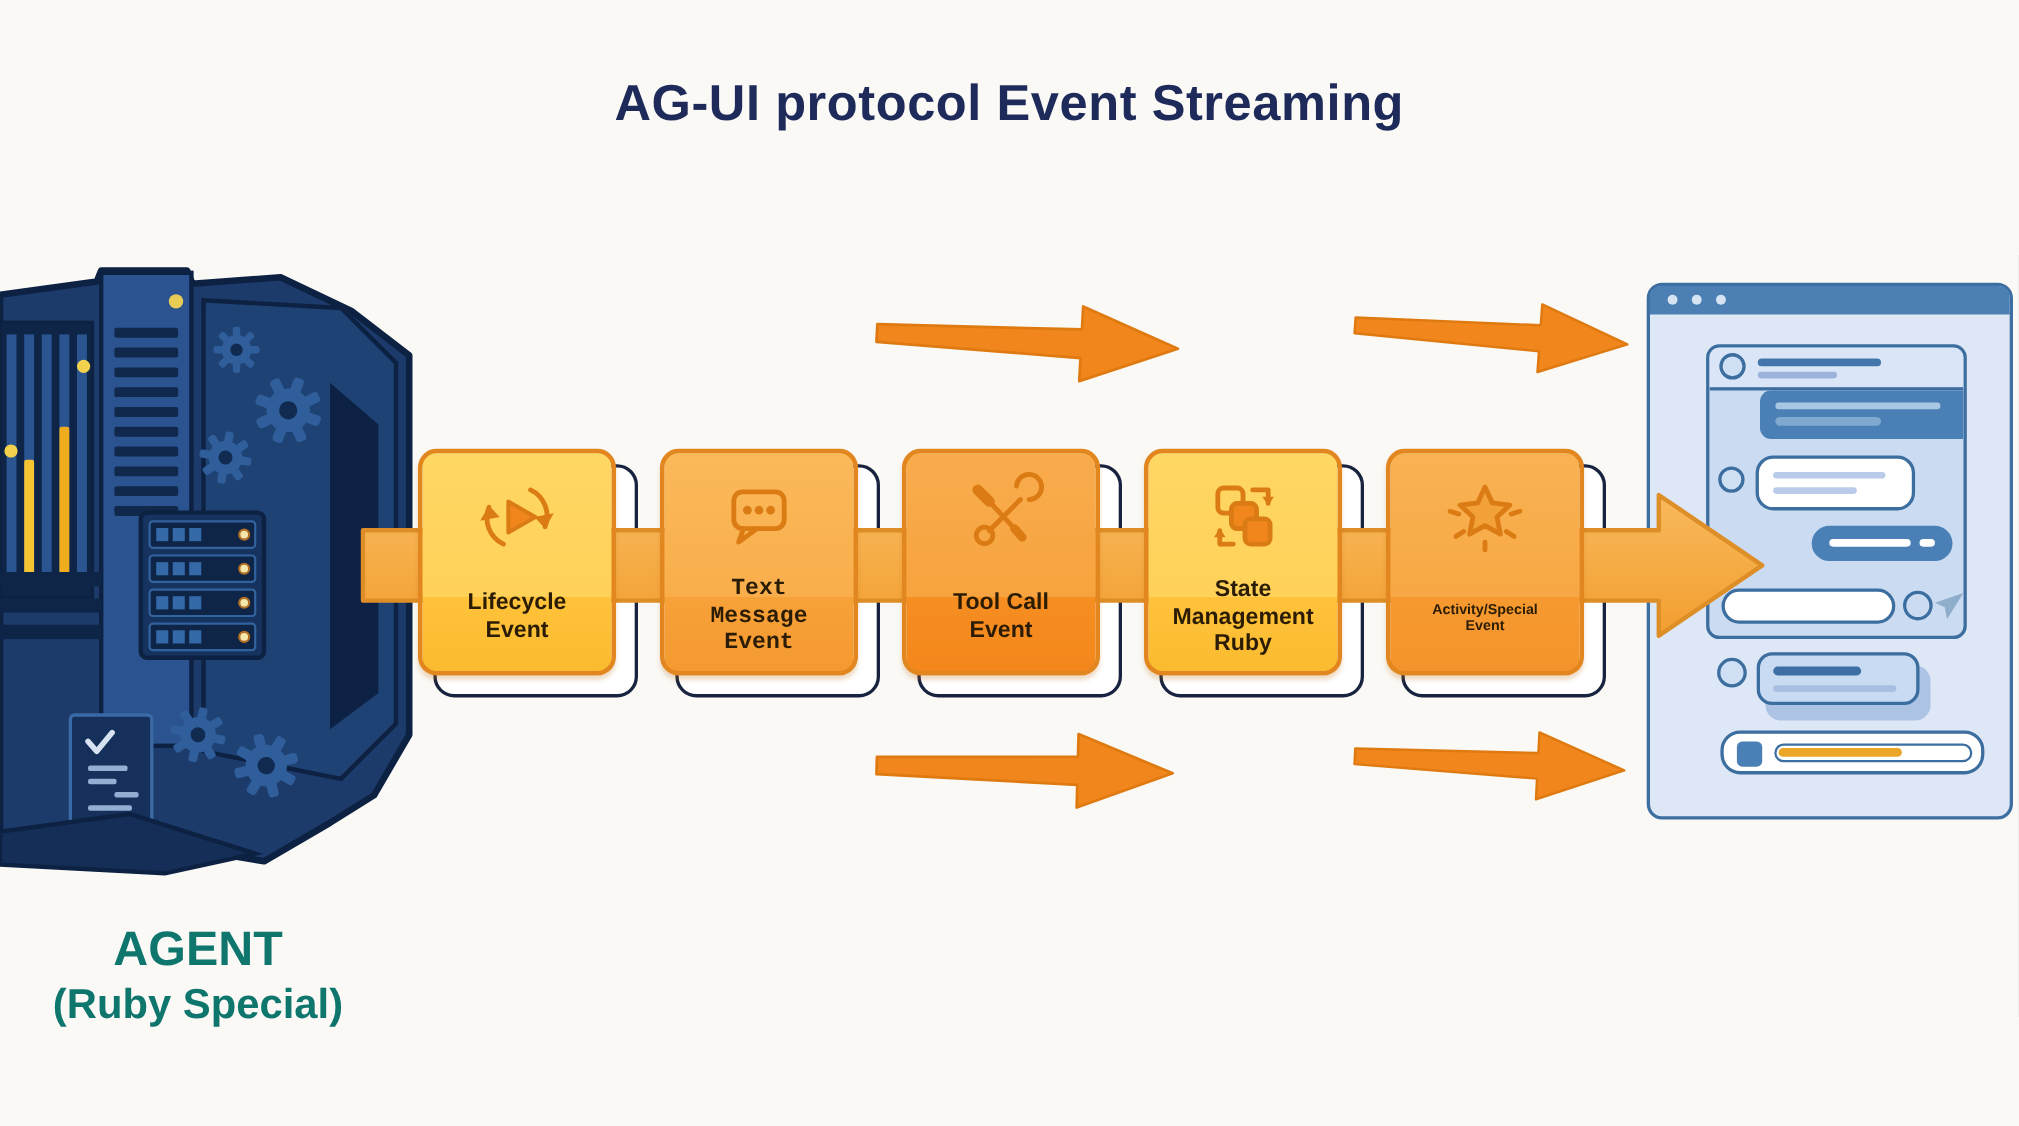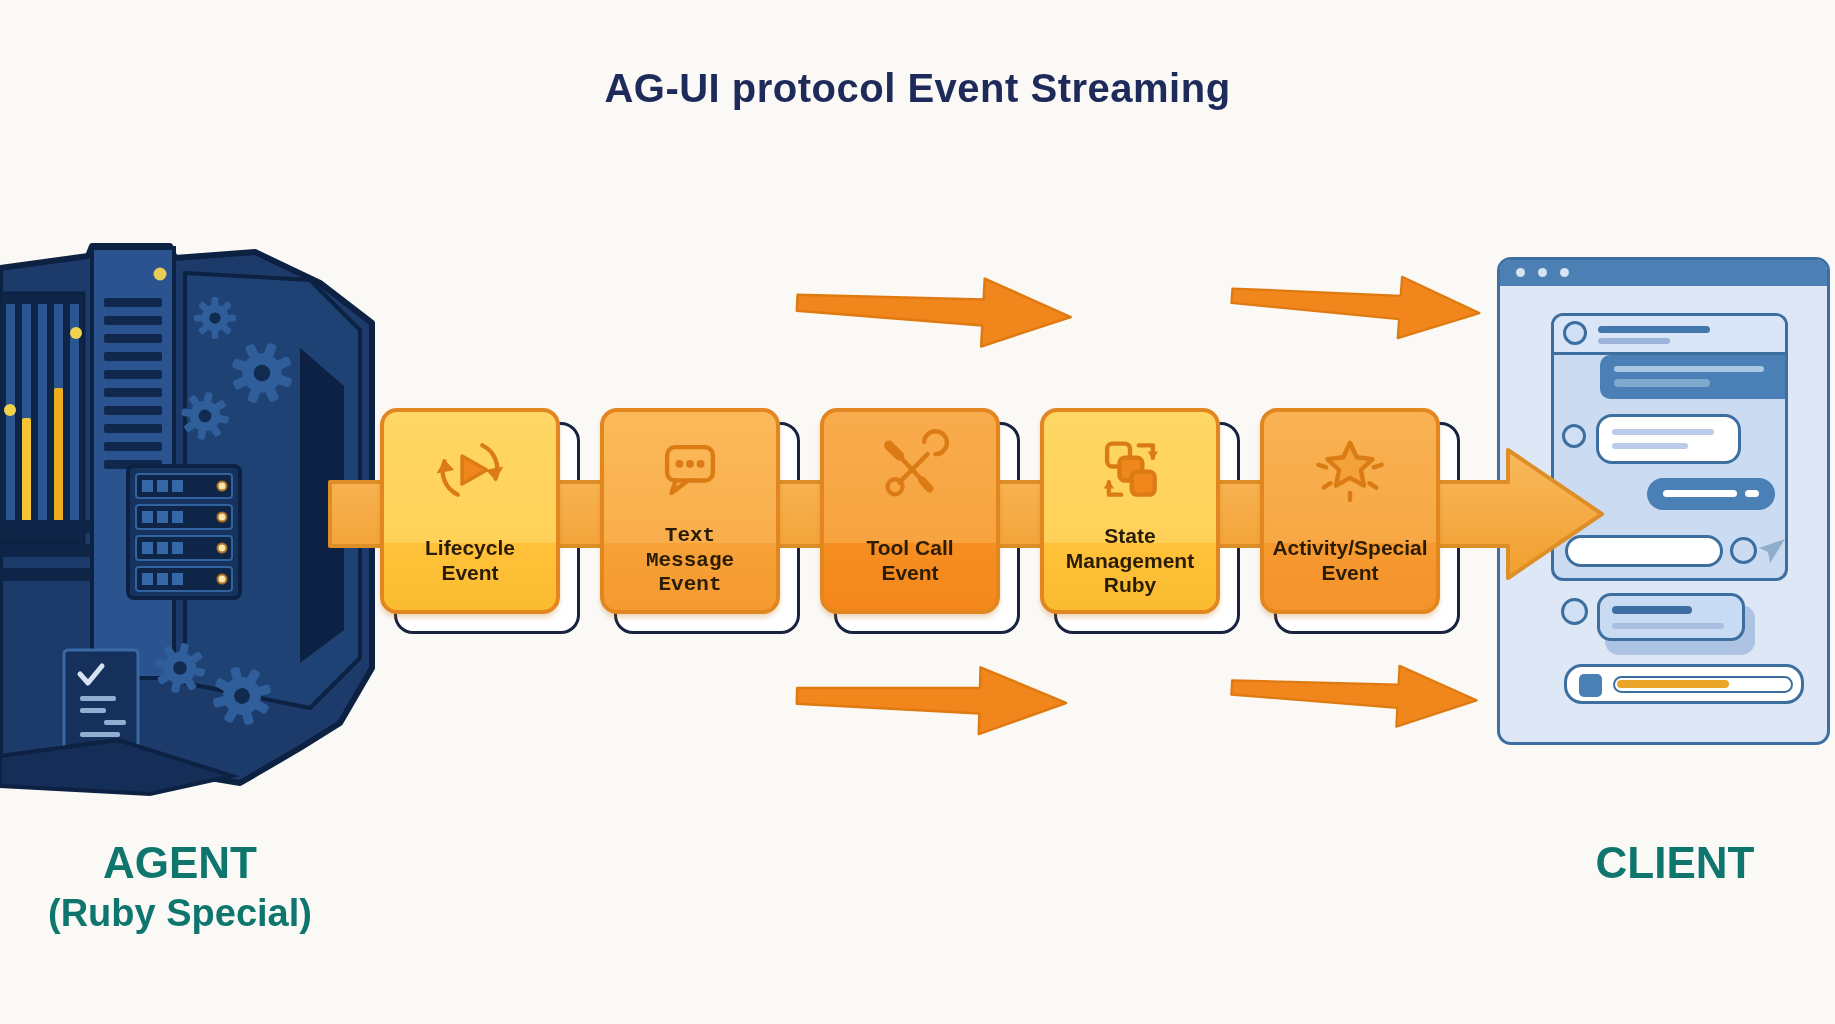--- a/index.html
+++ b/index.html
@@ -3,21 +3,21 @@
 <meta charset="utf-8">
 <style>
   html,body{margin:0;padding:0;background:#e8e8e6;}
   #canvas{
     position:relative;width:1835px;height:1024px;overflow:hidden;
     background:#FAF9F6;font-family:"Liberation Sans",sans-serif;
   }
   
   .title{
     position:absolute;top:66px;left:0;width:100%;text-align:center;
-    font-size:40px;font-weight:800;letter-spacing:.5px;color:#1E2A5A;
+    font-size:46px;font-weight:800;letter-spacing:.5px;color:#1E2A5A;
   }
   
   .endlabel{position:absolute;text-align:center;color:#0f766e;line-height:1.22;}
   .endlabel .l1{font-size:44px;font-weight:800;}
   .endlabel .l2{font-size:38px;font-weight:700;}
   .agent-label{left:0;top:836px;width:360px;}
   .client-label{left:1520px;top:836px;width:310px;}
   
   .band-svg{position:absolute;left:325px;top:440px;z-index:2;}
   
@@ -38,21 +38,21 @@
   .c4{background:linear-gradient(180deg,#FFD765 0%,#FFD158 66%,#FFC23A 66%,#FABB2F 100%);}
   .c5{background:linear-gradient(180deg,#F9B253 0%,#F7A844 66%,#F69A30 66%,#F4932B 100%);}
   .event-icon{position:absolute;left:0;top:8px;width:100%;height:100px;
     display:flex;align-items:center;justify-content:center;}
   .event-icon svg{width:88px;height:88px;}
   .event-label{
     position:absolute;left:0;right:0;top:108px;bottom:8px;
     display:flex;align-items:center;justify-content:center;text-align:center;
     font-size:21px;font-weight:700;color:#2B1C05;line-height:1.18;white-space:pre-line;
   }
-  .event-label.small{font-size:21px;}
+  .event-label.small{font-size:13px;}
   .istroke{stroke:#DB7B14;stroke-width:5;fill:none;stroke-linecap:round;stroke-linejoin:round;}
   
   .client-window{
     position:absolute;left:1497px;top:257px;width:333px;height:488px;z-index:1;
     background:#DDE7F6;border:3px solid #3E6FA2;border-radius:14px;box-sizing:border-box;
   }
   .cw-bar{position:relative;height:26px;background:#4C80B4;border-radius:10px 10px 0 0;}
   .cw-dot{position:absolute;top:8px;width:9px;height:9px;border-radius:50%;background:#D5E3F2;}
   .chat-card{
     position:absolute;left:51px;top:53px;width:237px;height:268px;box-sizing:border-box;
@@ -343,16 +343,15 @@
         <span class="pc-fill"></span>
       </div>
     </div>
   </div>
 
   <div class="endlabel agent-label">
     <div class="l1">AGENT</div>
     <div class="l2">(Ruby Special)</div>
   </div>
   <div class="endlabel client-label">
-    <div class="l1">CLIENT</div>
   </div>
 
 </div>
 
 </body></html>

